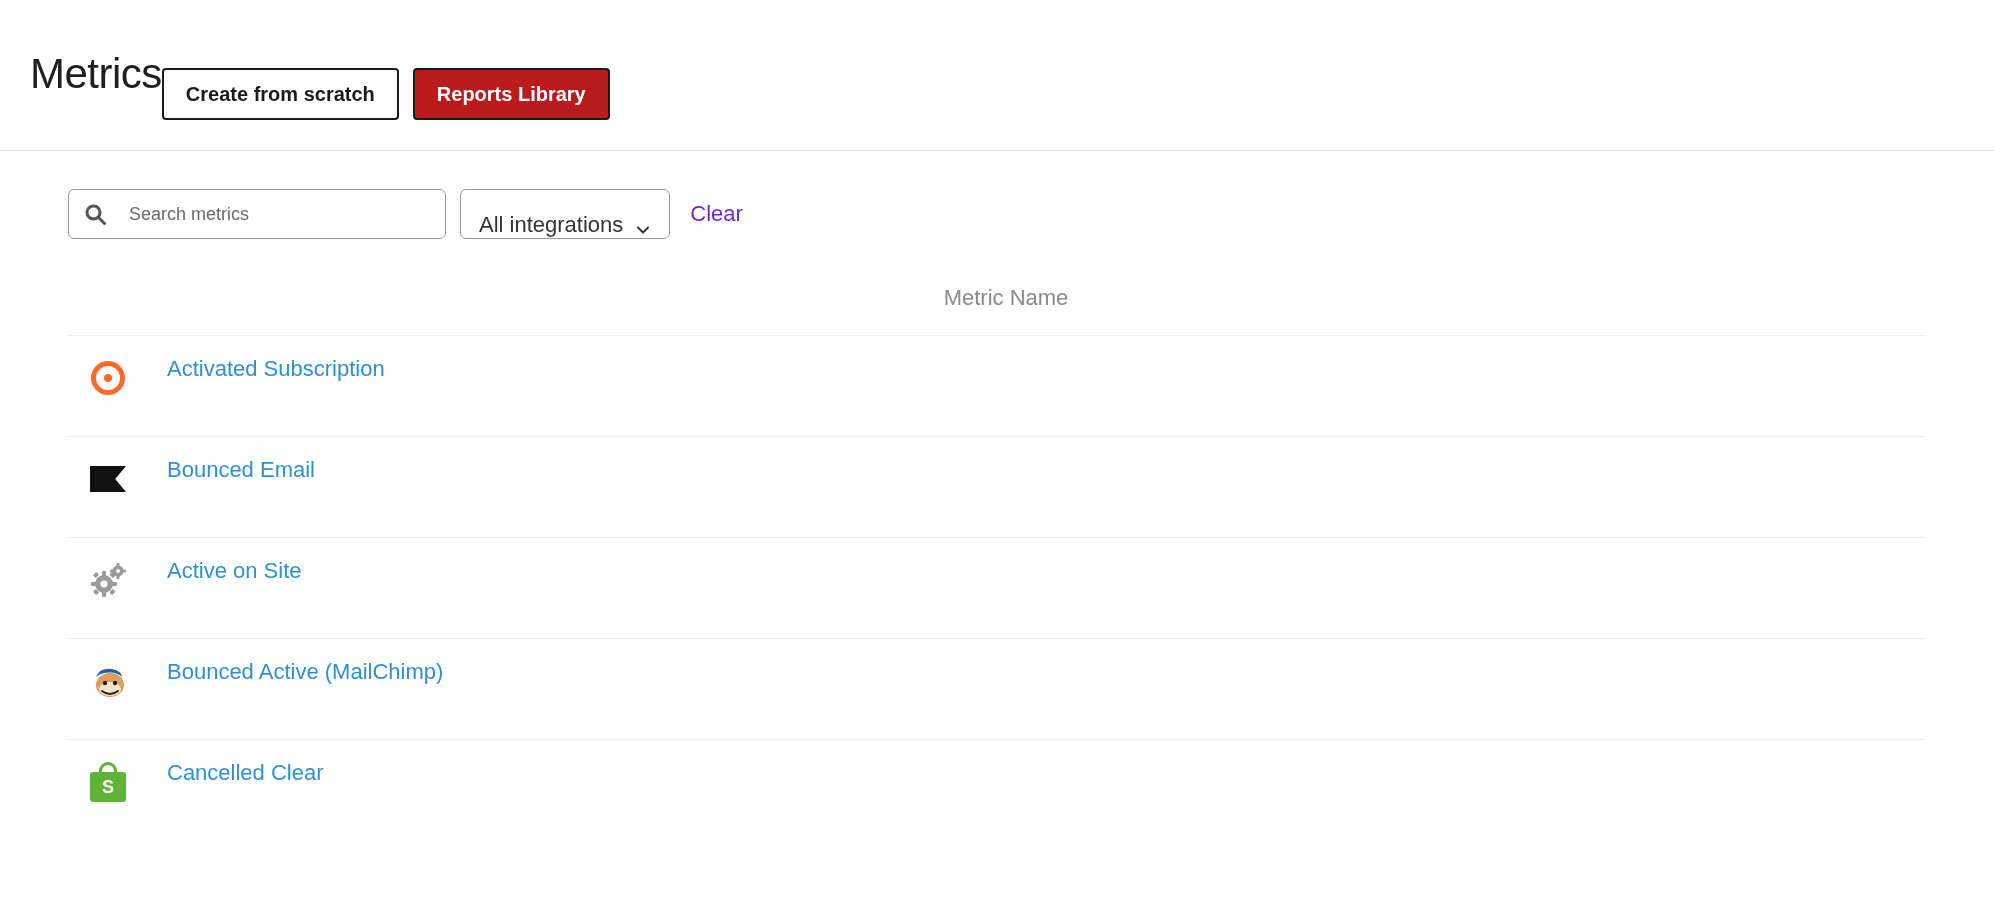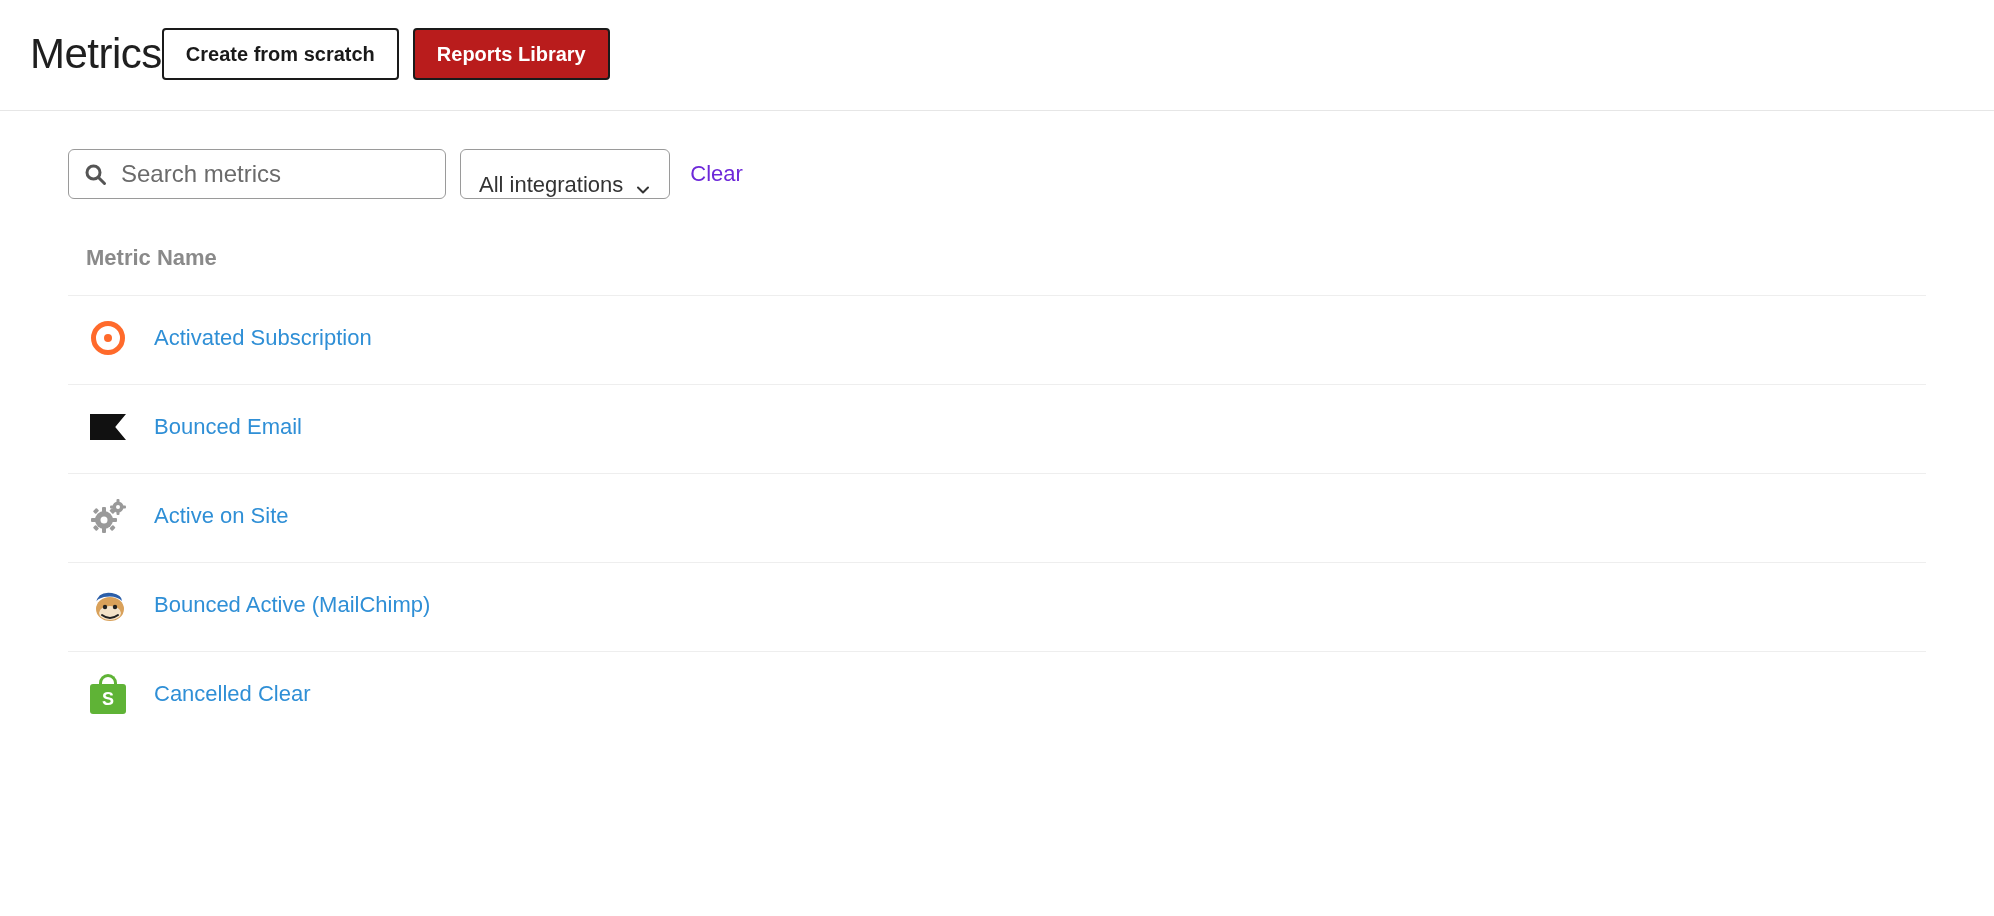--- a/index.html
+++ b/index.html
@@ -18,20 +18,21 @@
   }
   .page-title {
     font-size: 42px;
     font-weight: 500;
     letter-spacing: -0.5px;
     color: #1f1f1f;
   }
   .header-actions {
     display: flex;
     gap: 14px;
+    margin-top: 40px;
   }
   .btn {
     font-size: 20px;
     font-weight: 600;
     padding: 12px 22px;
     border-radius: 4px;
     cursor: pointer;
     border: 2px solid #1a1a1a;
     line-height: 1.2;
   }
@@ -58,23 +59,23 @@
     border: 1px solid #9a9a9a;
     border-radius: 6px;
     height: 50px;
     width: 378px;
     padding: 0 14px;
   }
   .search-wrap svg { flex: 0 0 auto; }
   .search-input {
     border: none;
     outline: none;
-    font-size: 24px;
+    font-size: 18px;
     color: #333;
-    margin-left: 14px;
+    margin-left: 22px;
     width: 100%;
     background: transparent;
   }
   .search-input::placeholder { color: #6b6b6b; }
   .select-wrap {
     display: flex;
     align-items: flex-end;
     gap: 12px;
     border: 1px solid #9a9a9a;
     border-radius: 6px;
@@ -90,30 +91,30 @@
     font-size: 22px;
     text-decoration: none;
     margin-left: 6px;
     cursor: pointer;
   }
   .table {
     margin-top: 46px;
   }
   .col-header {
     font-size: 22px;
-    font-weight: 700;
+    font-weight: 400;
     color: #8a8a8a;
     padding: 0 0 24px 18px;
     border-bottom: 1px solid #eeeeee;
+    text-align: center;
   }
   .row {
     display: flex;
-    align-items: center;
-    gap: 24px;
-    padding: 20px 0 24px 18px;
+    gap: 37px;
+    padding: 20px 0 36px 18px;
     border-bottom: 1px solid #eeeeee;
     min-height: 84px;
   }
   .row:last-child { border-bottom: none; }
   .icon-cell {
     width: 44px;
     height: 44px;
     display: flex;
     align-items: center;
     justify-content: center;

